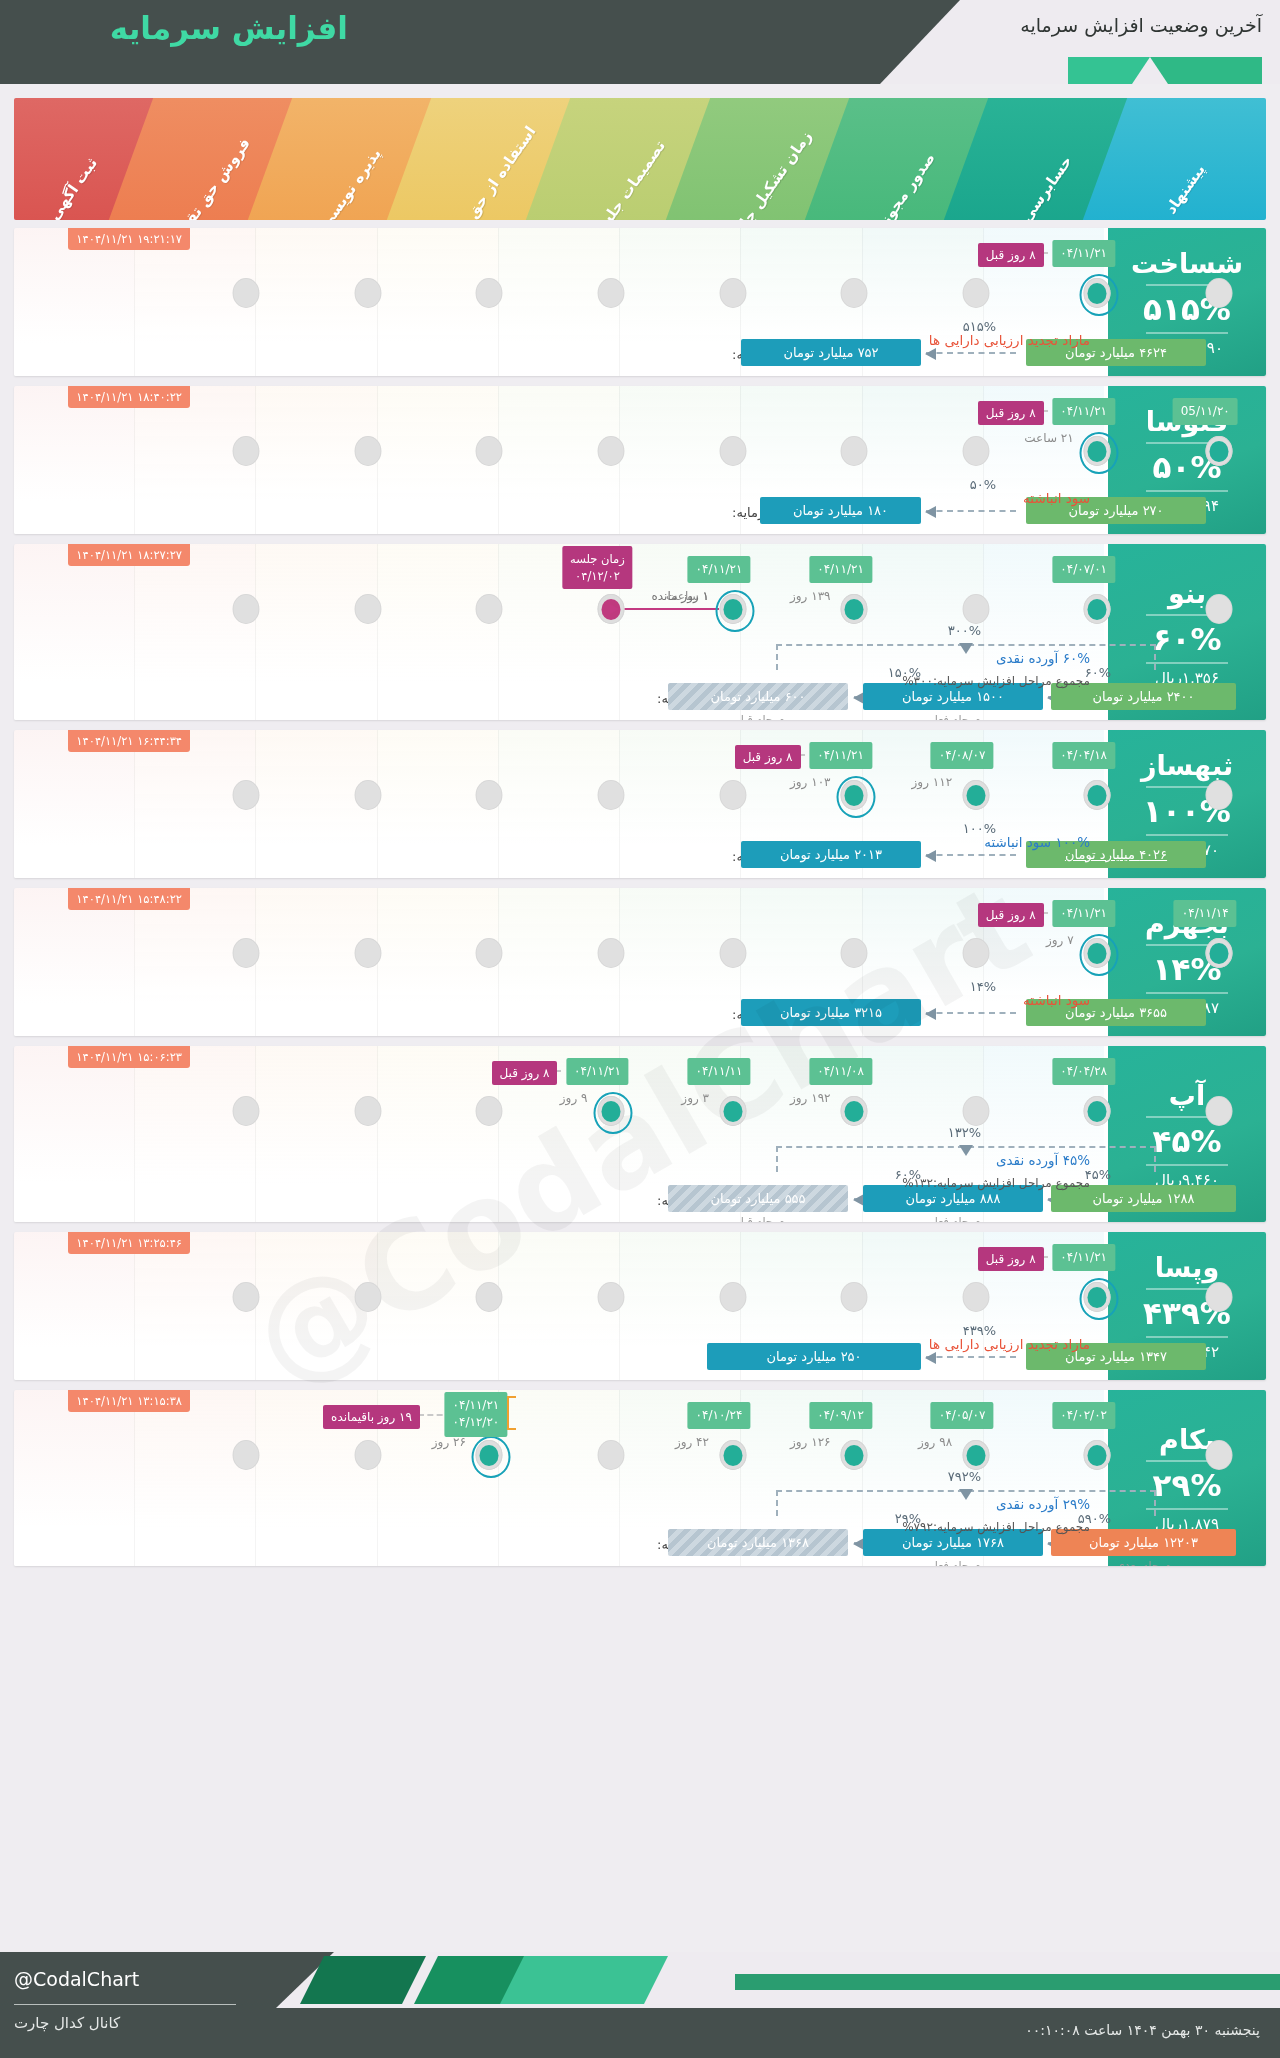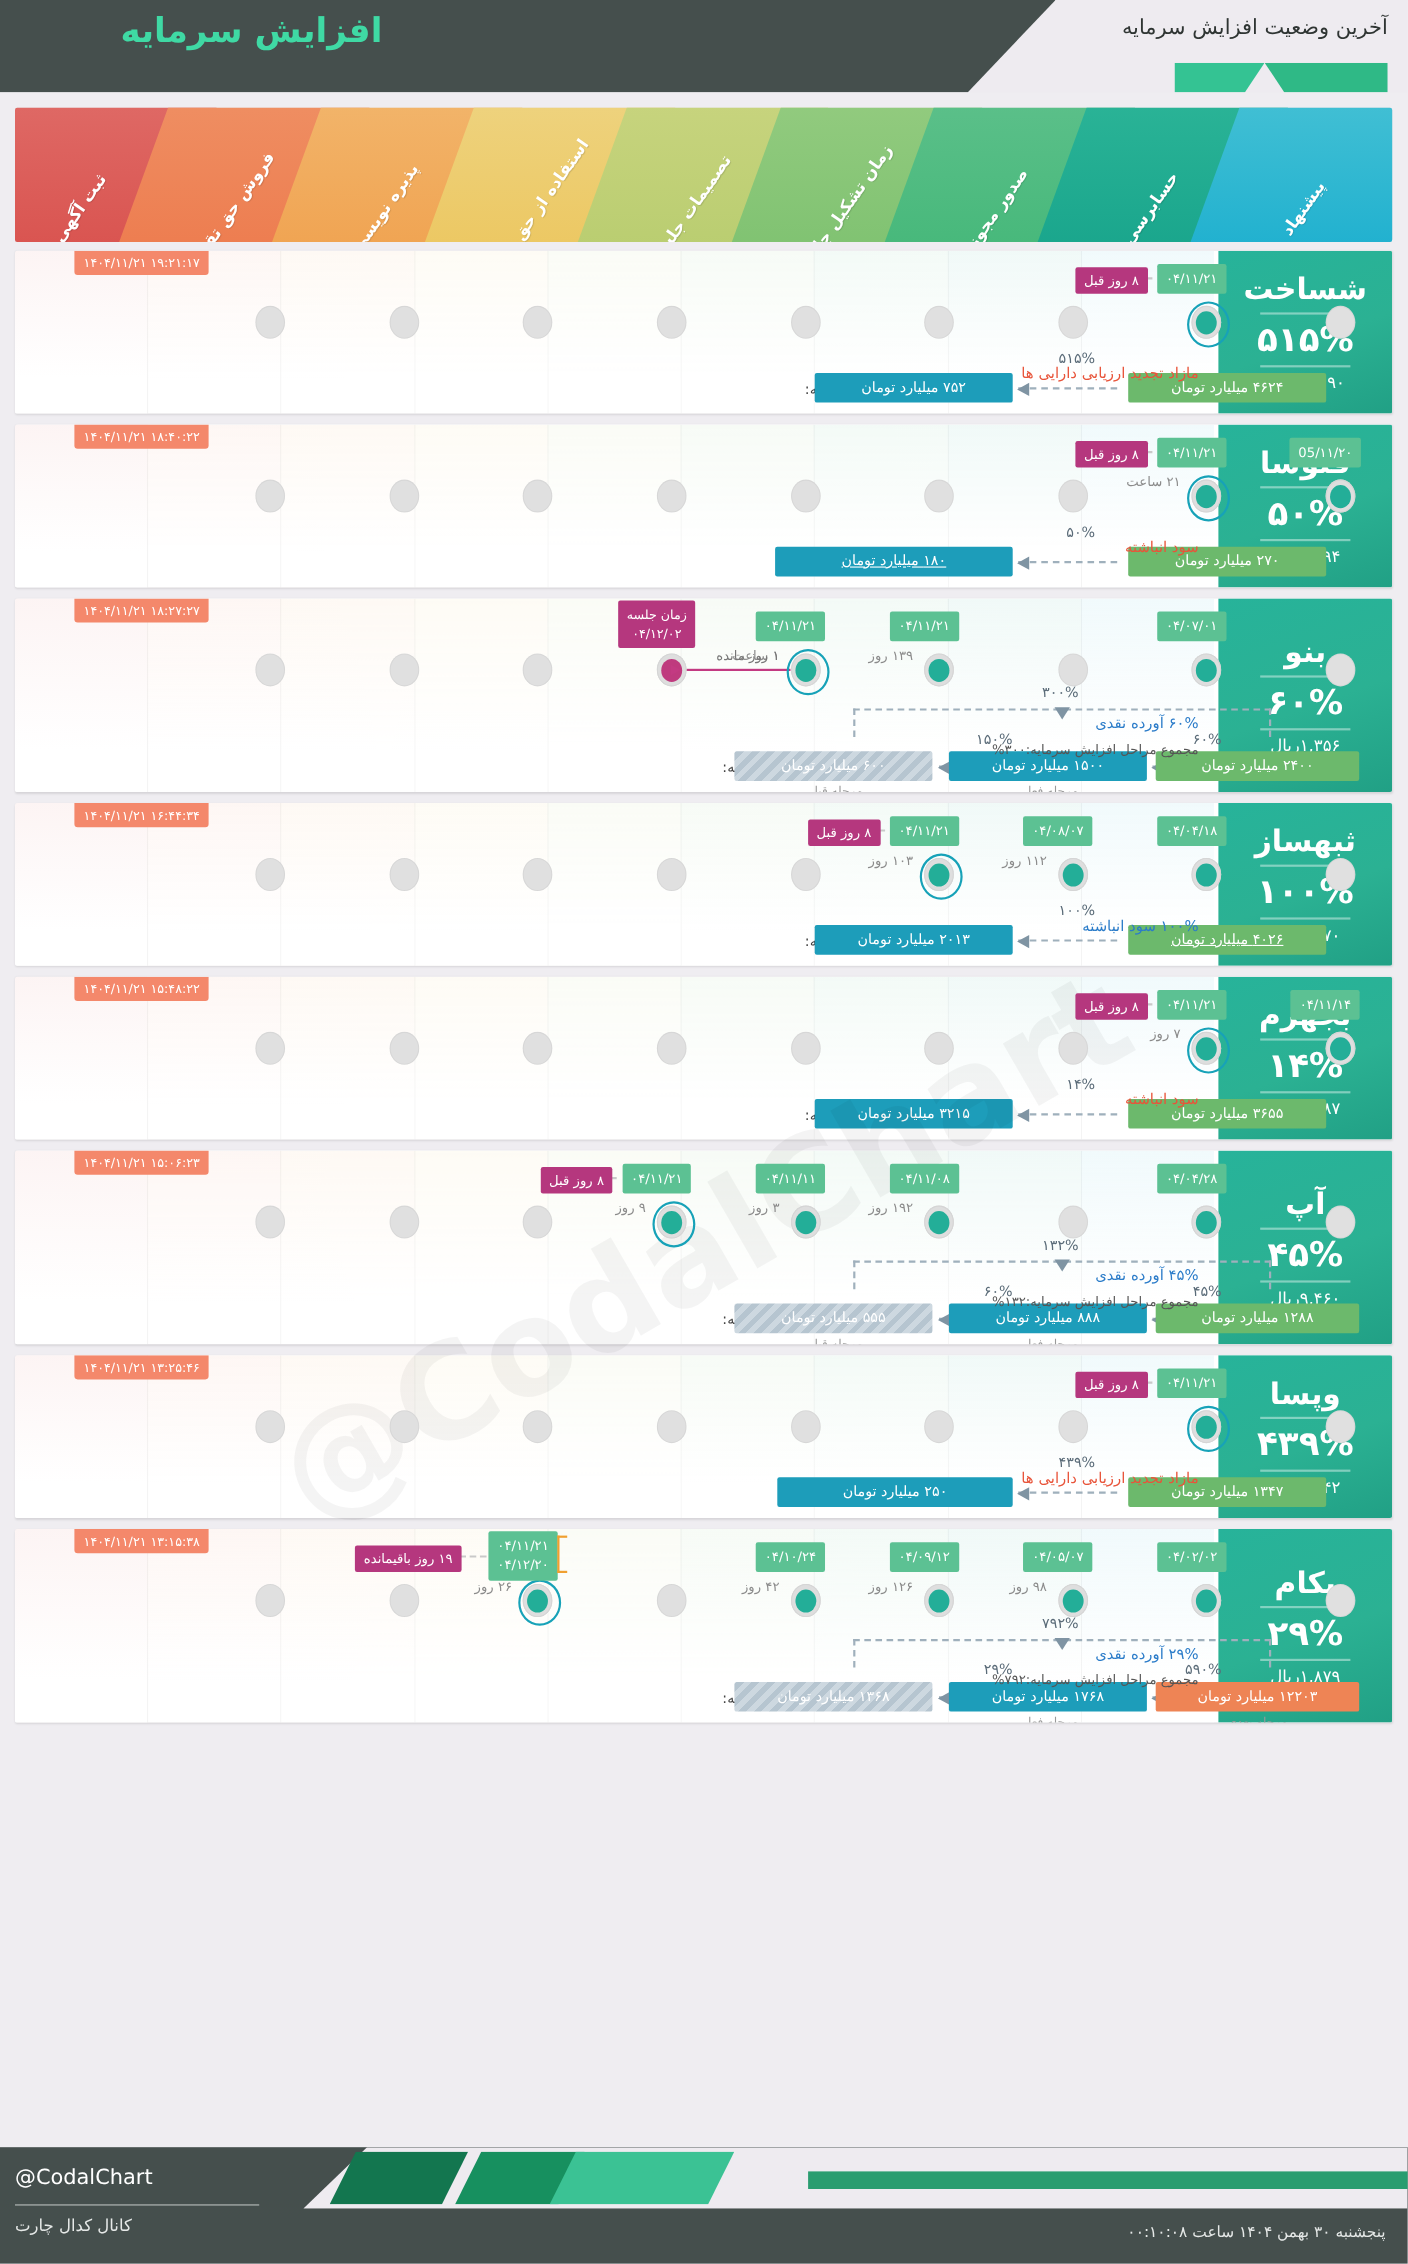--- a/index.html
+++ b/index.html
@@ -337,21 +337,21 @@
         <div class="node done current" style="right: 168.833px;"></div>
         <div class="datebox" style="right: 182.333px; top: -52px;">۰۴/۱۱/۲۱</div>
         <div class="node done" style="right: 47.2778px;"></div>
         <div class="datebox" style="right: 60.7778px; top: -52px;">05/۱۱/۲۰</div>
         <div class="daysago" style="right: 222.333px; top: -49px;">۸ روز قبل</div>
         <div class="dashconn" style="right: 206.333px; width: 18px; top: -40px;"></div>
       </div>
       <div class="reason red" style="right: 176px; top: 104px;">سود انباشته</div>
       <div class="capbar">
         <div class="caplabel" style="right: 490px;">سرمایه:</div>
-        <div class="chip teal" style="right: 345px; width: 216px; text-decoration: underline;">۱۸۰ میلیارد تومان</div>
+        <div class="chip teal" style="right: 345px; width: 161px;">۱۸۰ میلیارد تومان</div>
         <div class="arrowline" style="right: 250px; width: 90px;"></div>
         <div class="chip green" style="right: 60px; width: 180px;">۲۷۰ میلیارد تومان</div>
         <div class="pctlabel" style="right: 270px; bottom: 34px;">۵۰%</div>
       </div>
     </div>
     <div class="row tall" style="top: 544px;">
       <div class="grid-area">
         <div class="gcell" style="background: linear-gradient(rgba(31, 176, 207, 0.063), rgb(255, 255, 255) 78%);"></div>
         <div class="gcell" style="background: linear-gradient(rgba(25, 165, 140, 0.063), rgb(255, 255, 255) 78%);"></div>
         <div class="gcell" style="background: linear-gradient(rgba(70, 184, 122, 0.063), rgb(255, 255, 255) 78%);"></div>

